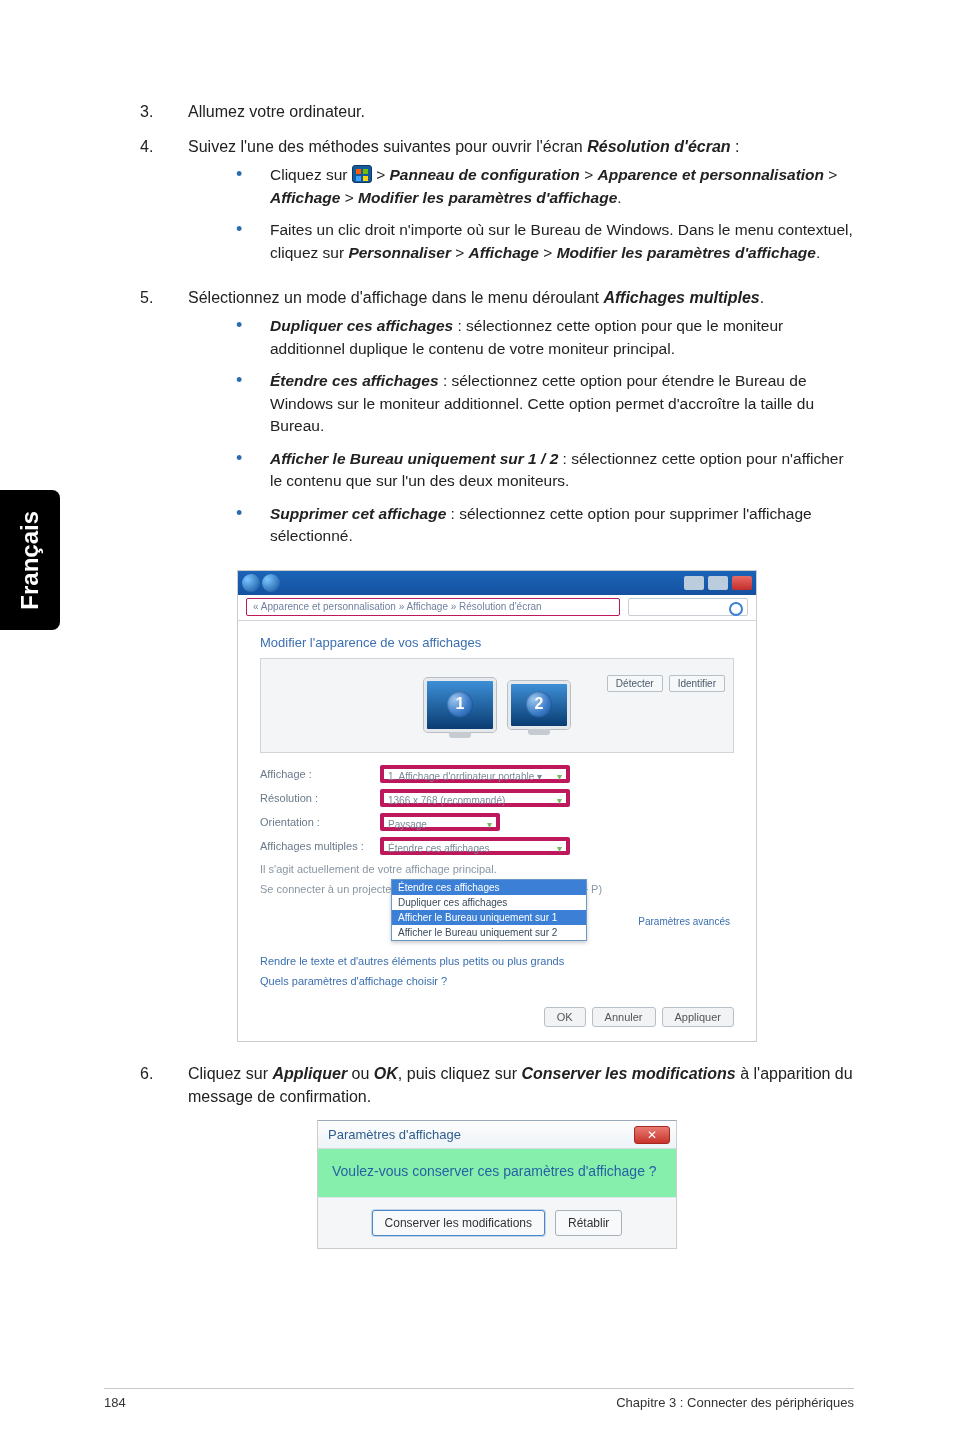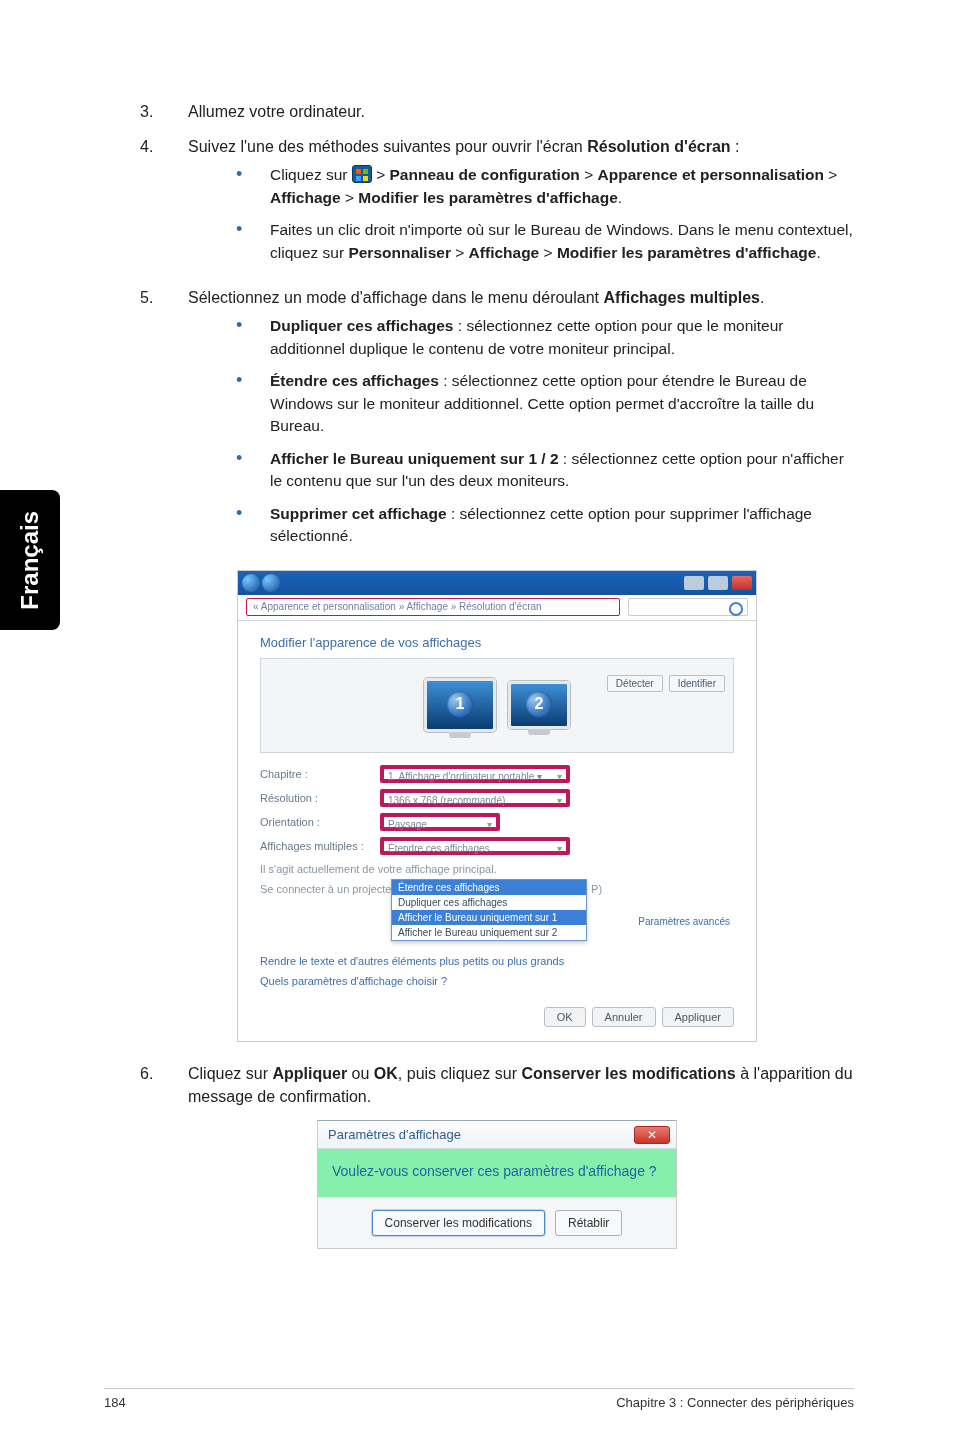--- a/index.html
+++ b/index.html
@@ -31,21 +31,21 @@
     transform: rotate(180deg);
     font-family: "Arial Black", Arial, sans-serif;
   }
   .main { margin-left: 40px; }
   ol.top { list-style: none; padding: 0; margin: 0; }
   ol.top > li { display: flex; gap: 28px; margin-bottom: 12px; font-size: 16px; line-height: 1.45; }
   ol.top > li > .num { min-width: 20px; }
   ul.sub { list-style: none; padding: 0; margin: 6px 0 0 48px; }
   ul.sub > li { display: flex; gap: 22px; margin-bottom: 10px; font-size: 15.5px; line-height: 1.45; }
   ul.sub > li > .dot { color: #2b6cb0; min-width: 12px; font-size: 18px; line-height: 1.2; }
-  b { font-weight: bold; }
+  b { font-weight: bold; font-style: italic; }
   .win-icon {
     display: inline-block;
     width: 20px; height: 18px;
     background: #155a9b;
     border: 1px solid #0b3a66;
     border-radius: 3px;
     vertical-align: middle;
     position: relative;
     top: -2px;
   }
@@ -274,21 +274,21 @@
             <span class="id">2</span>
             <span class="stand"></span>
           </div>
           <div class="sidebtns">
             <button>Détecter</button>
             <button>Identifier</button>
           </div>
         </div>
 
         <div class="field-row">
-          <label>Chapitre :</label>
+          <label>Affichage :</label>
           <div class="fake-select">1. Affichage d'ordinateur portable ▾</div>
         </div>
         <div class="field-row">
           <label>Résolution :</label>
           <div class="fake-select">1366 x 768 (recommandé)</div>
         </div>
         <div class="field-row">
           <label>Orientation :</label>
           <div class="fake-select small">Paysage</div>
         </div>

